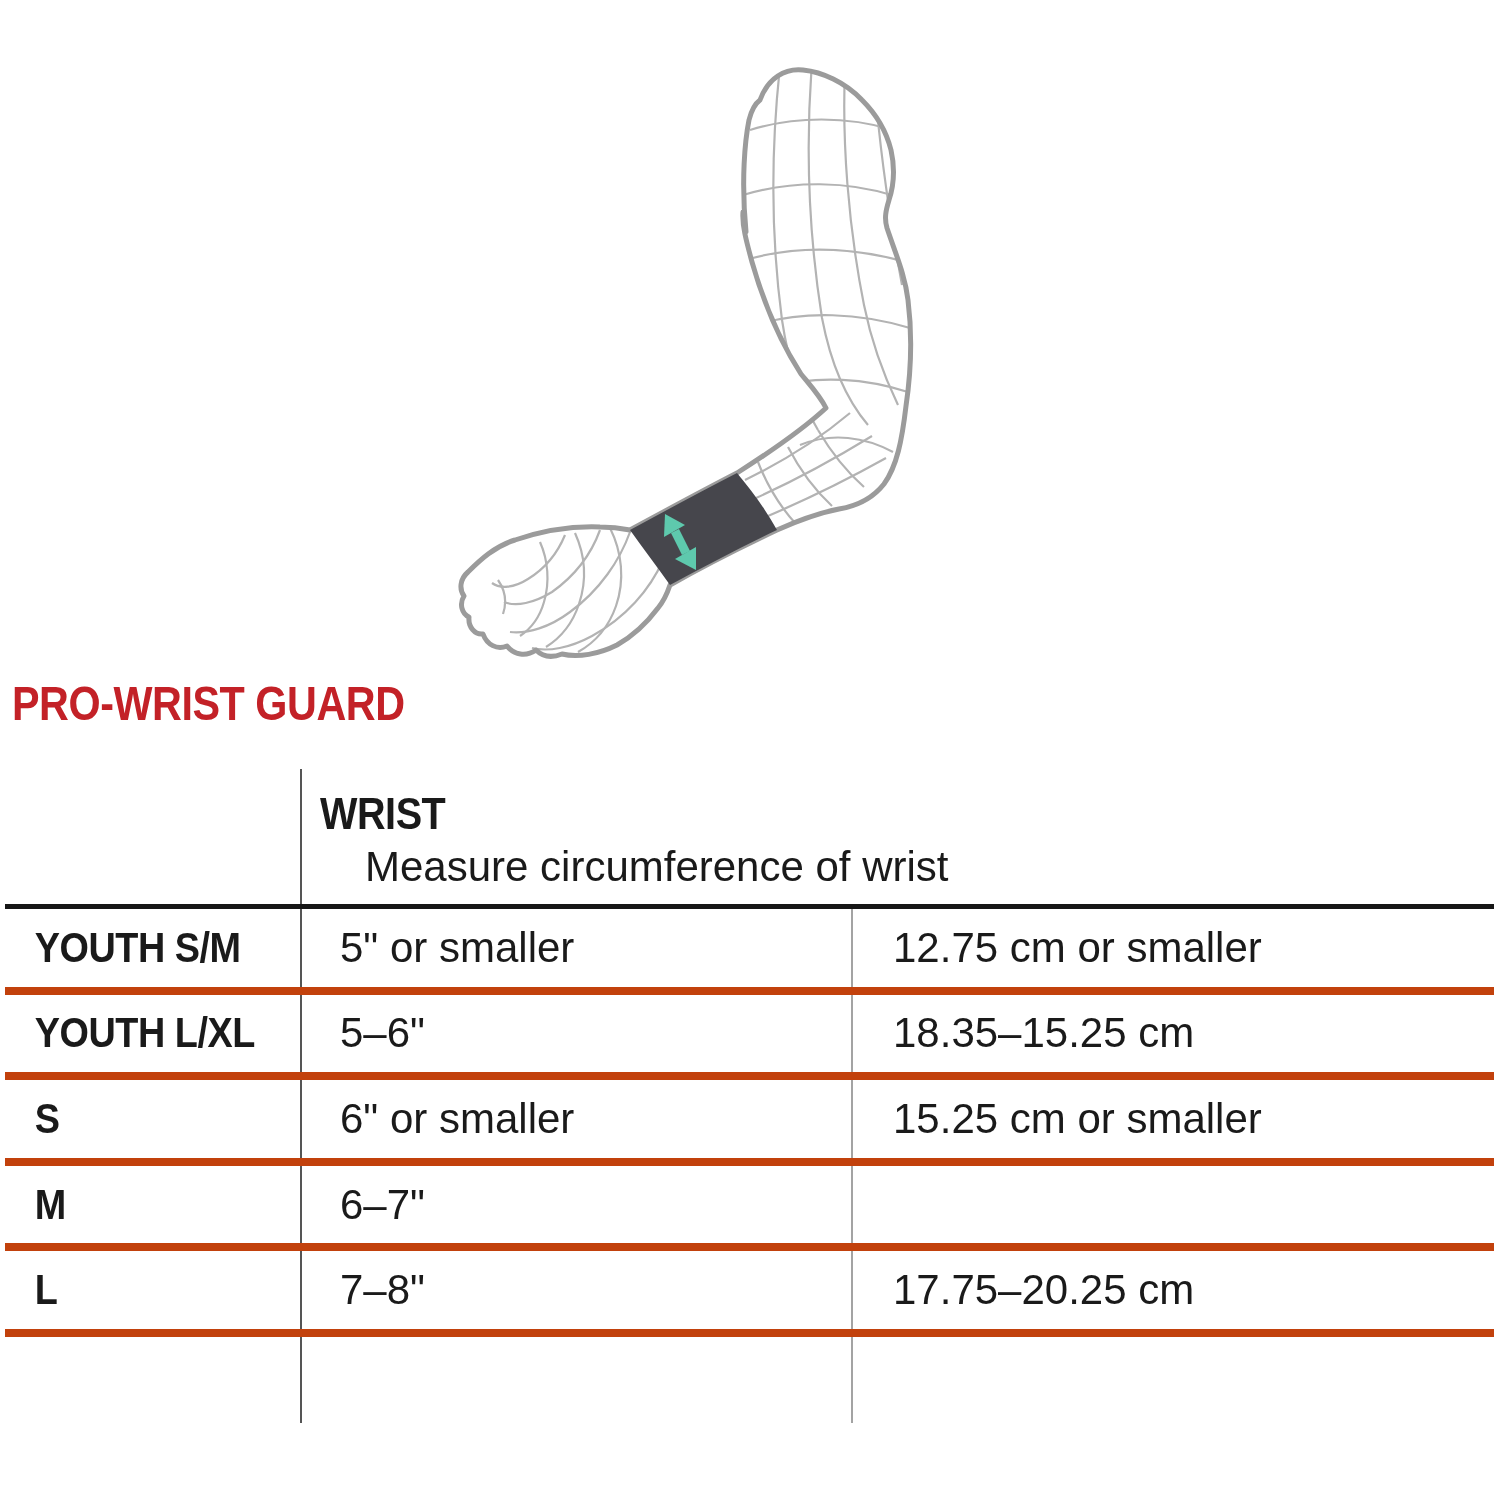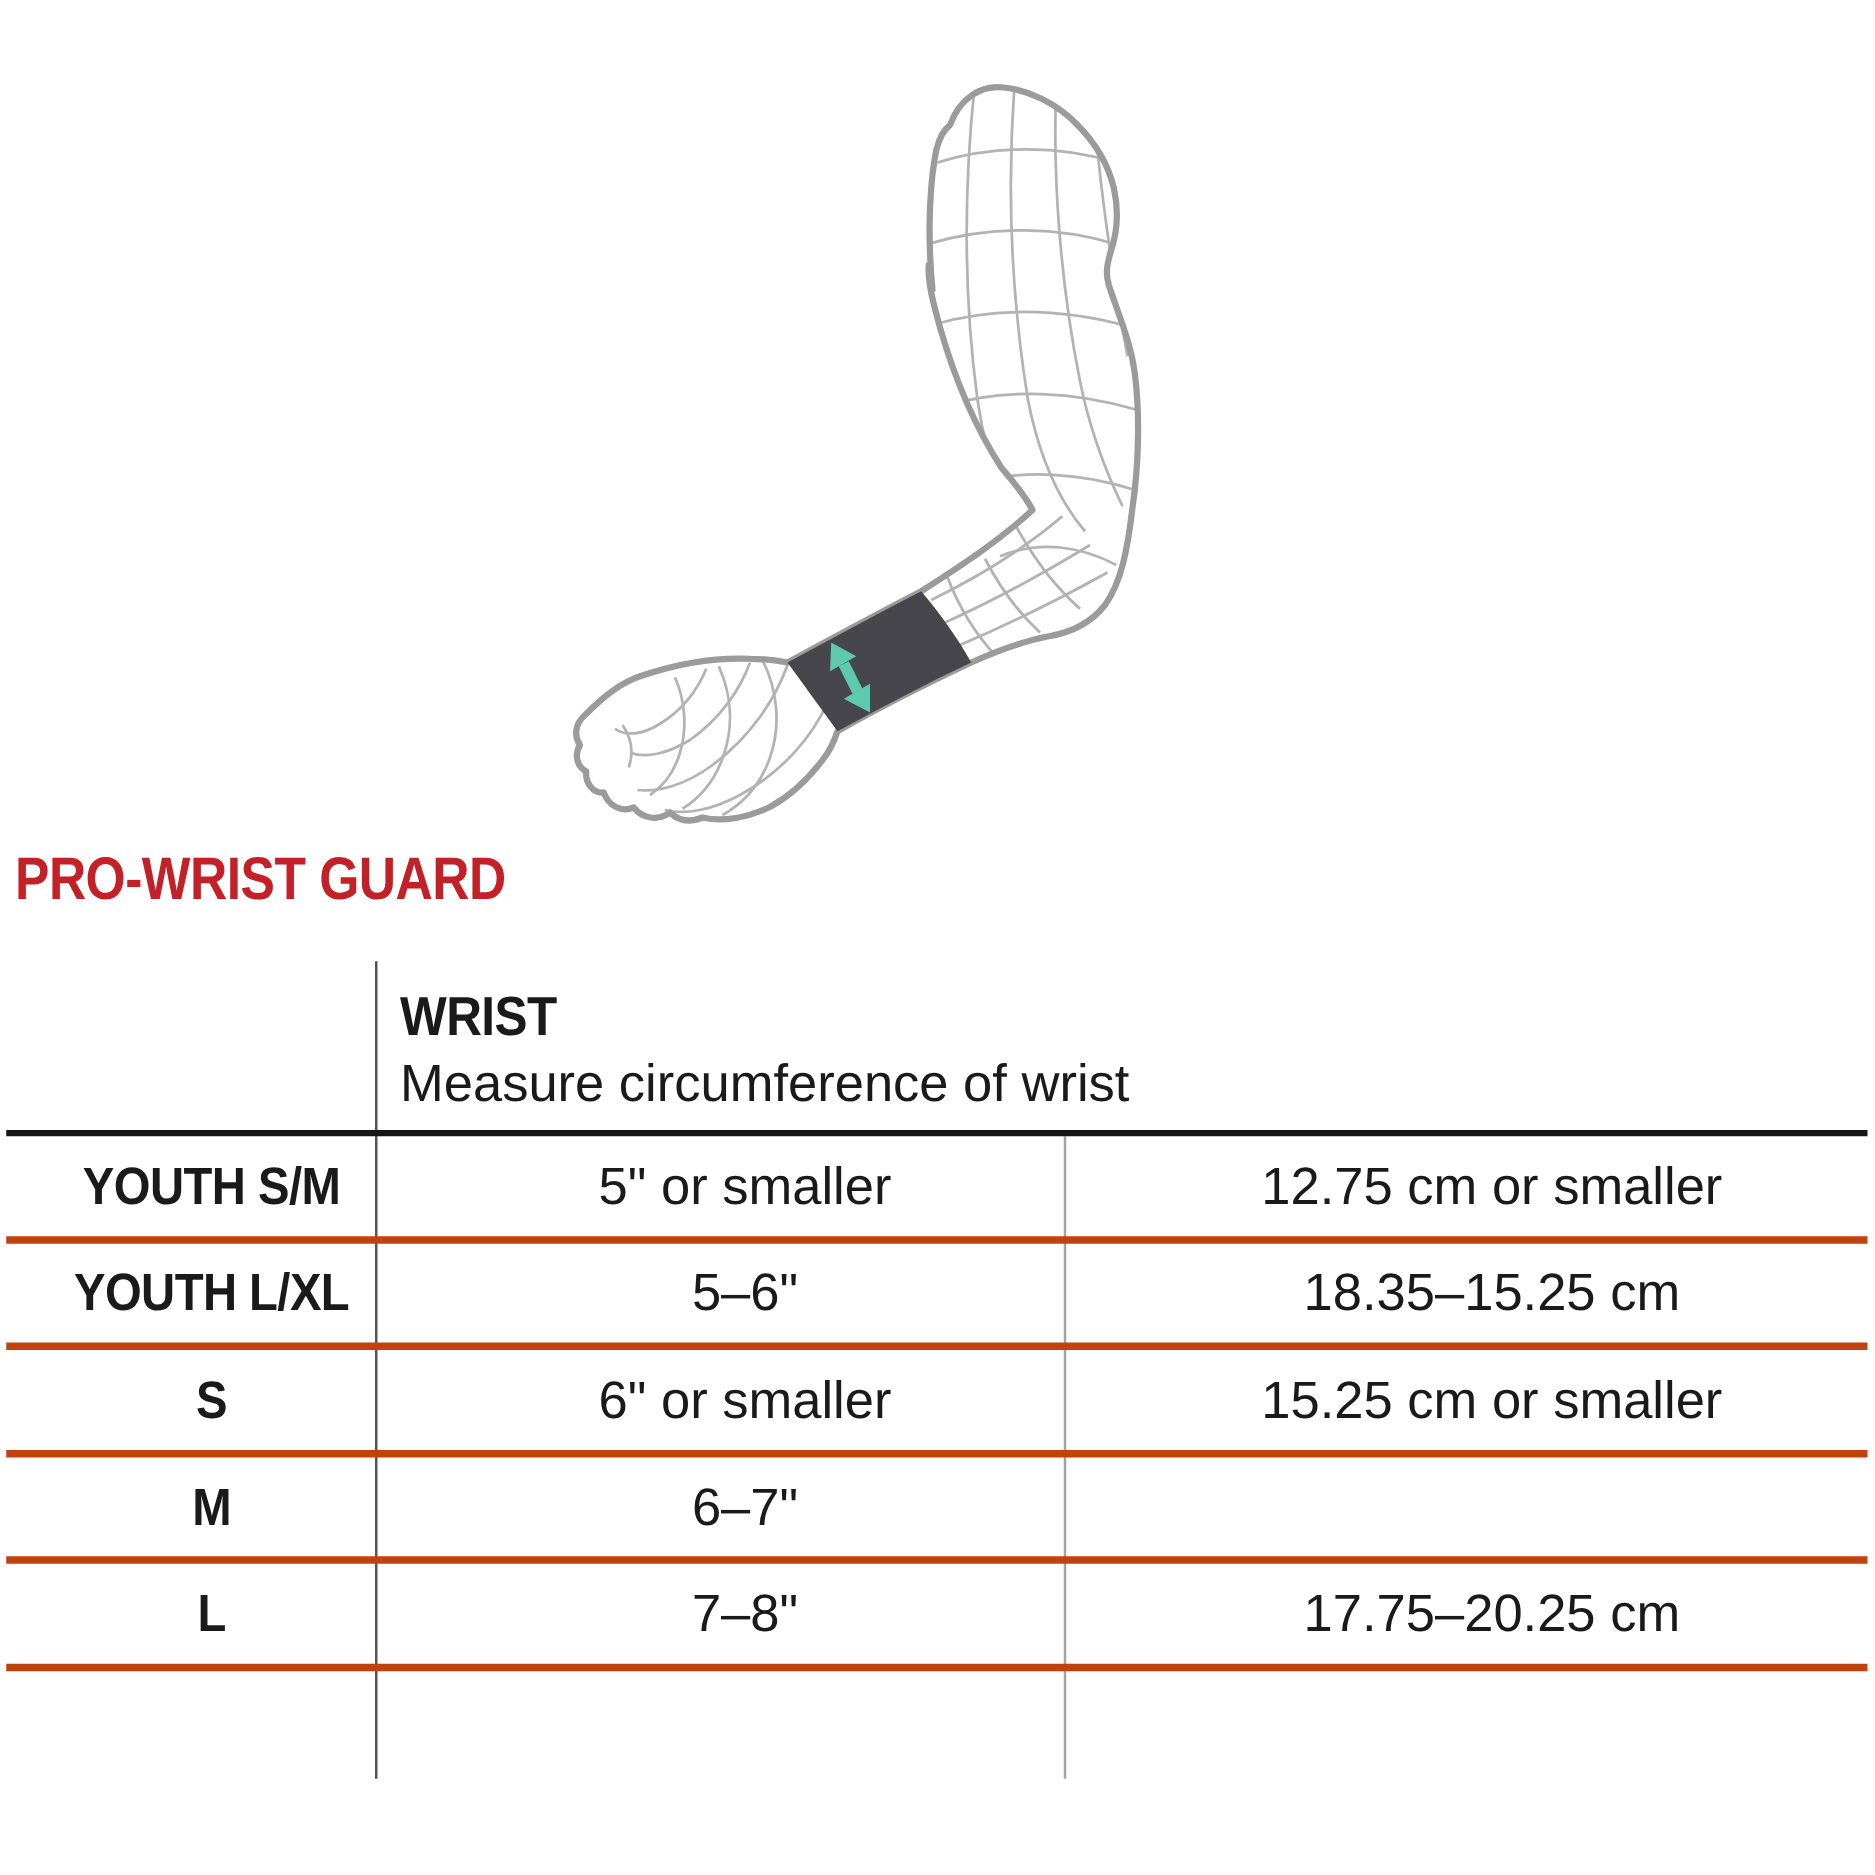--- a/index.html
+++ b/index.html
@@ -20,27 +20,27 @@
   #vline1{left:300px;top:769px;width:2px;height:654px;background:#555555;}
   #vline2{left:851px;top:909px;width:2px;height:514px;background:#a3a3a3;}
   #thick-line{left:5px;top:904px;width:1489px;height:5px;background:#161616;}
   
   #col-header{left:320px;top:792px;}
   #col-header .h-title{
     font-size:44px;font-weight:700;letter-spacing:-0.5px;line-height:1.0;
     transform:scaleX(0.9);transform-origin:left top;white-space:nowrap;
   }
   #col-header .h-sub{
-    font-size:42px;font-weight:400;margin-top:10px;line-height:1.0;white-space:nowrap;
+    font-size:42px;font-weight:400;margin-top:10px;line-height:1.0;white-space:nowrap;margin-left:45px;
   }
   
   #table-body{left:5px;top:909px;width:1489px;}
   .trow{
     display:flex;align-items:center;height:85.6px;
-    border-bottom:6px solid #c2410c;box-sizing:border-box;text-align:center;
+    border-bottom:8px solid #c2410c;box-sizing:border-box;
   }
   .cell{white-space:nowrap;font-size:42px;line-height:1.0;}
   .c-size{
     flex:0 0 332px;padding-left:33px;box-sizing:border-box;
     font-weight:700;letter-spacing:-0.5px;
     transform:scaleX(0.9);transform-origin:left center;
   }
   .c-in{flex:0 0 515px;box-sizing:border-box;padding-left:3px;}
   .c-cm{flex:1 1 auto;padding-left:41px;box-sizing:border-box;}
 </style>

